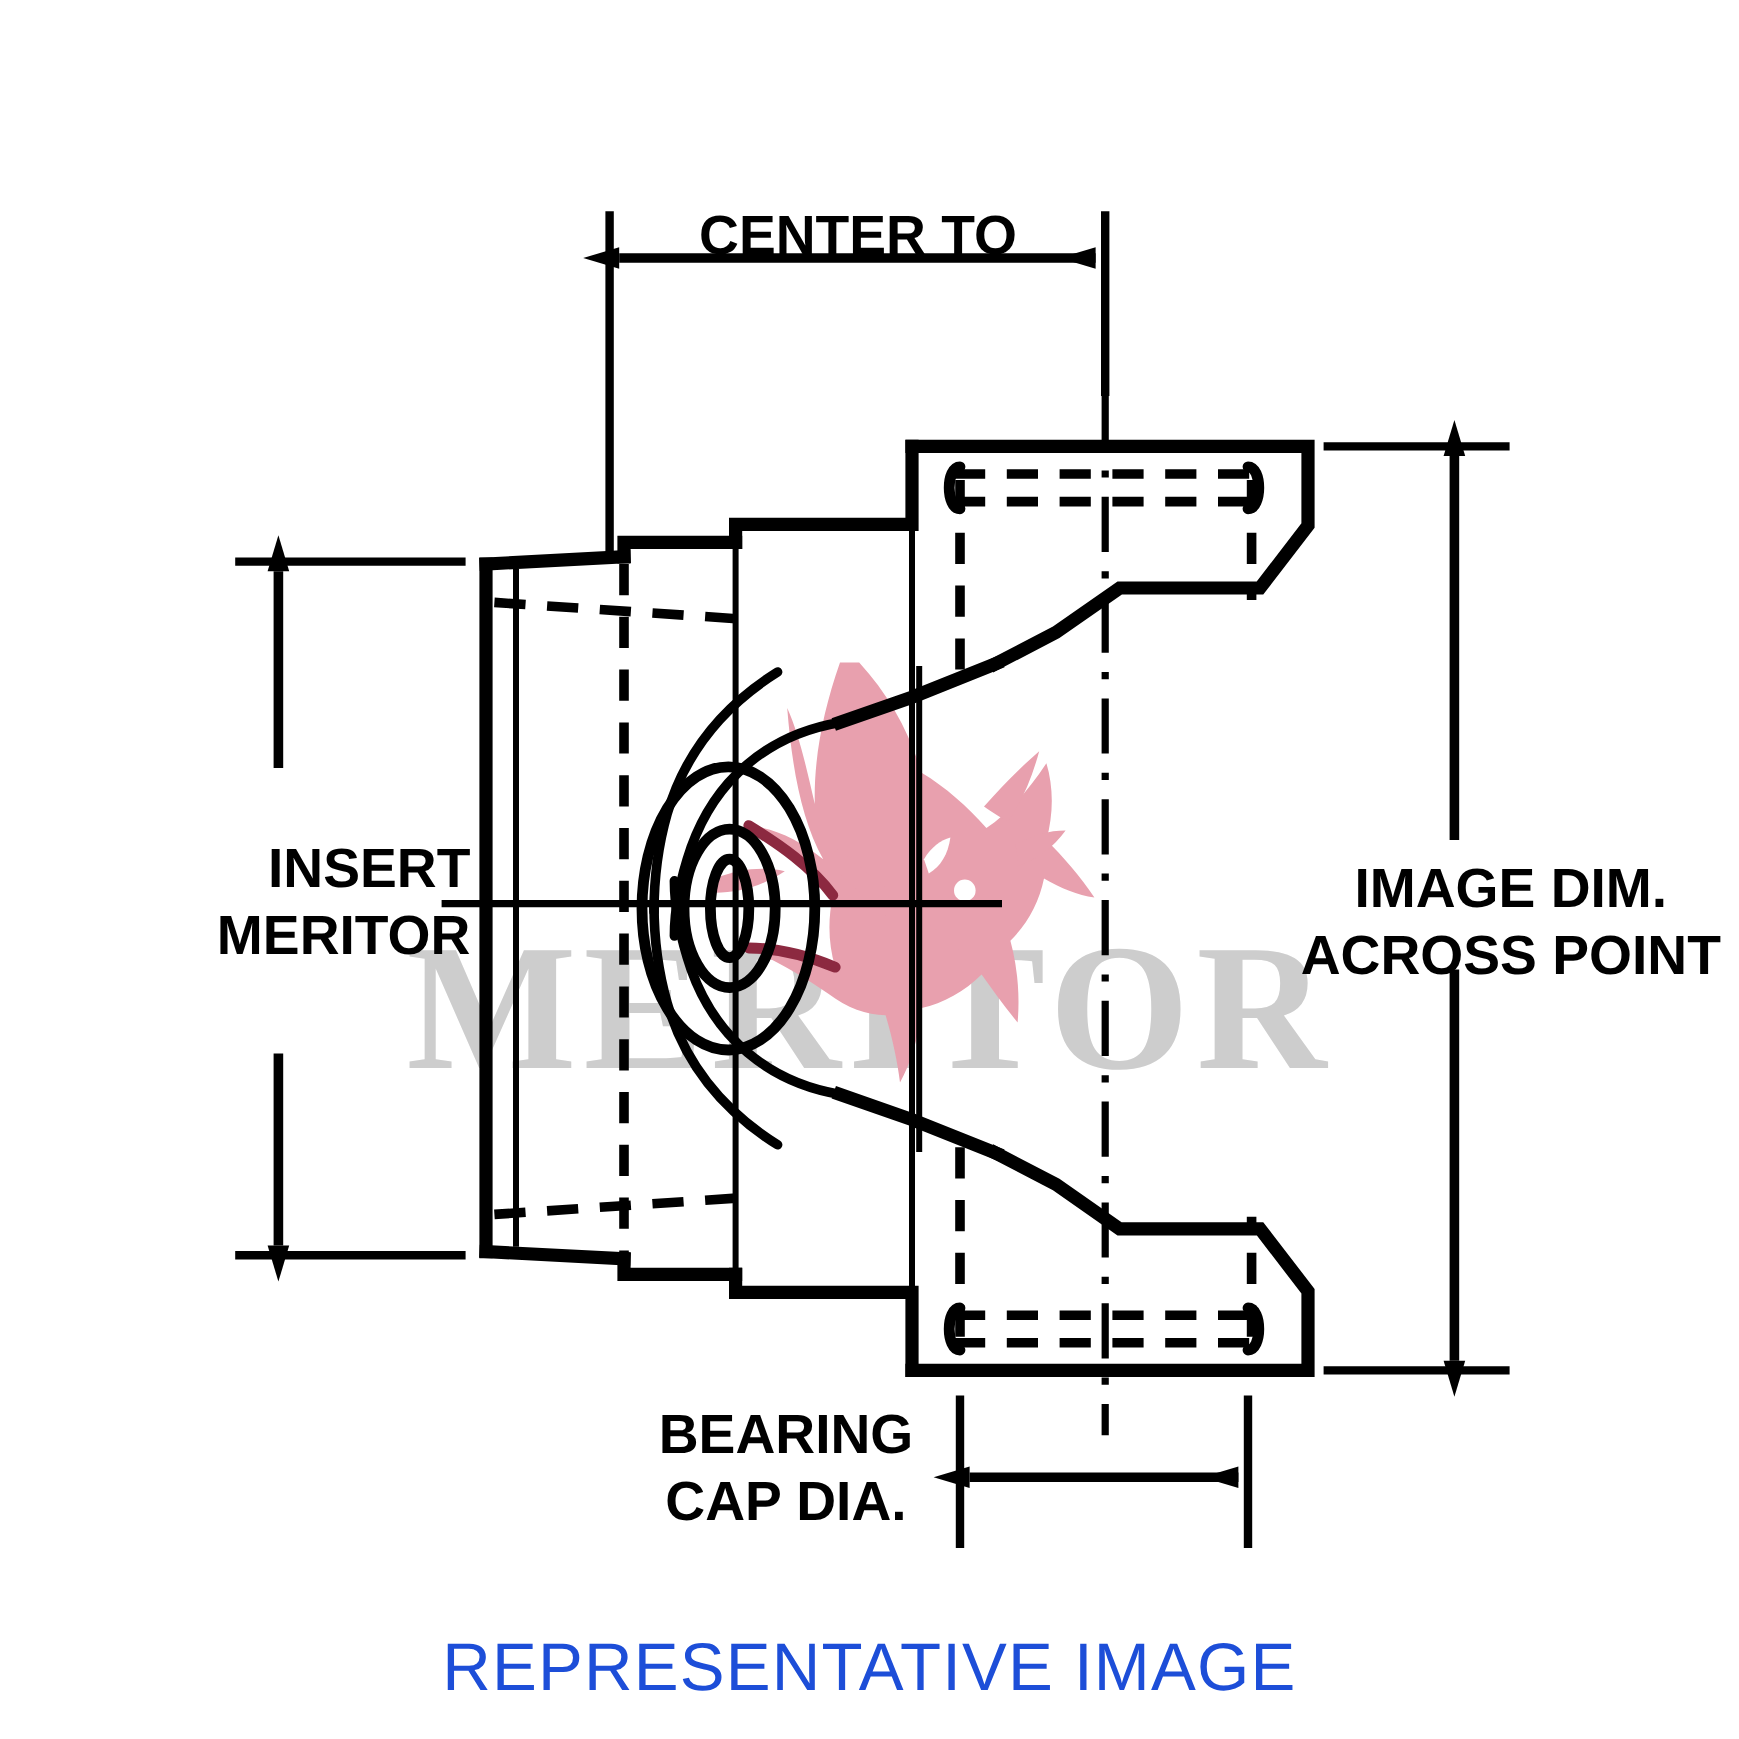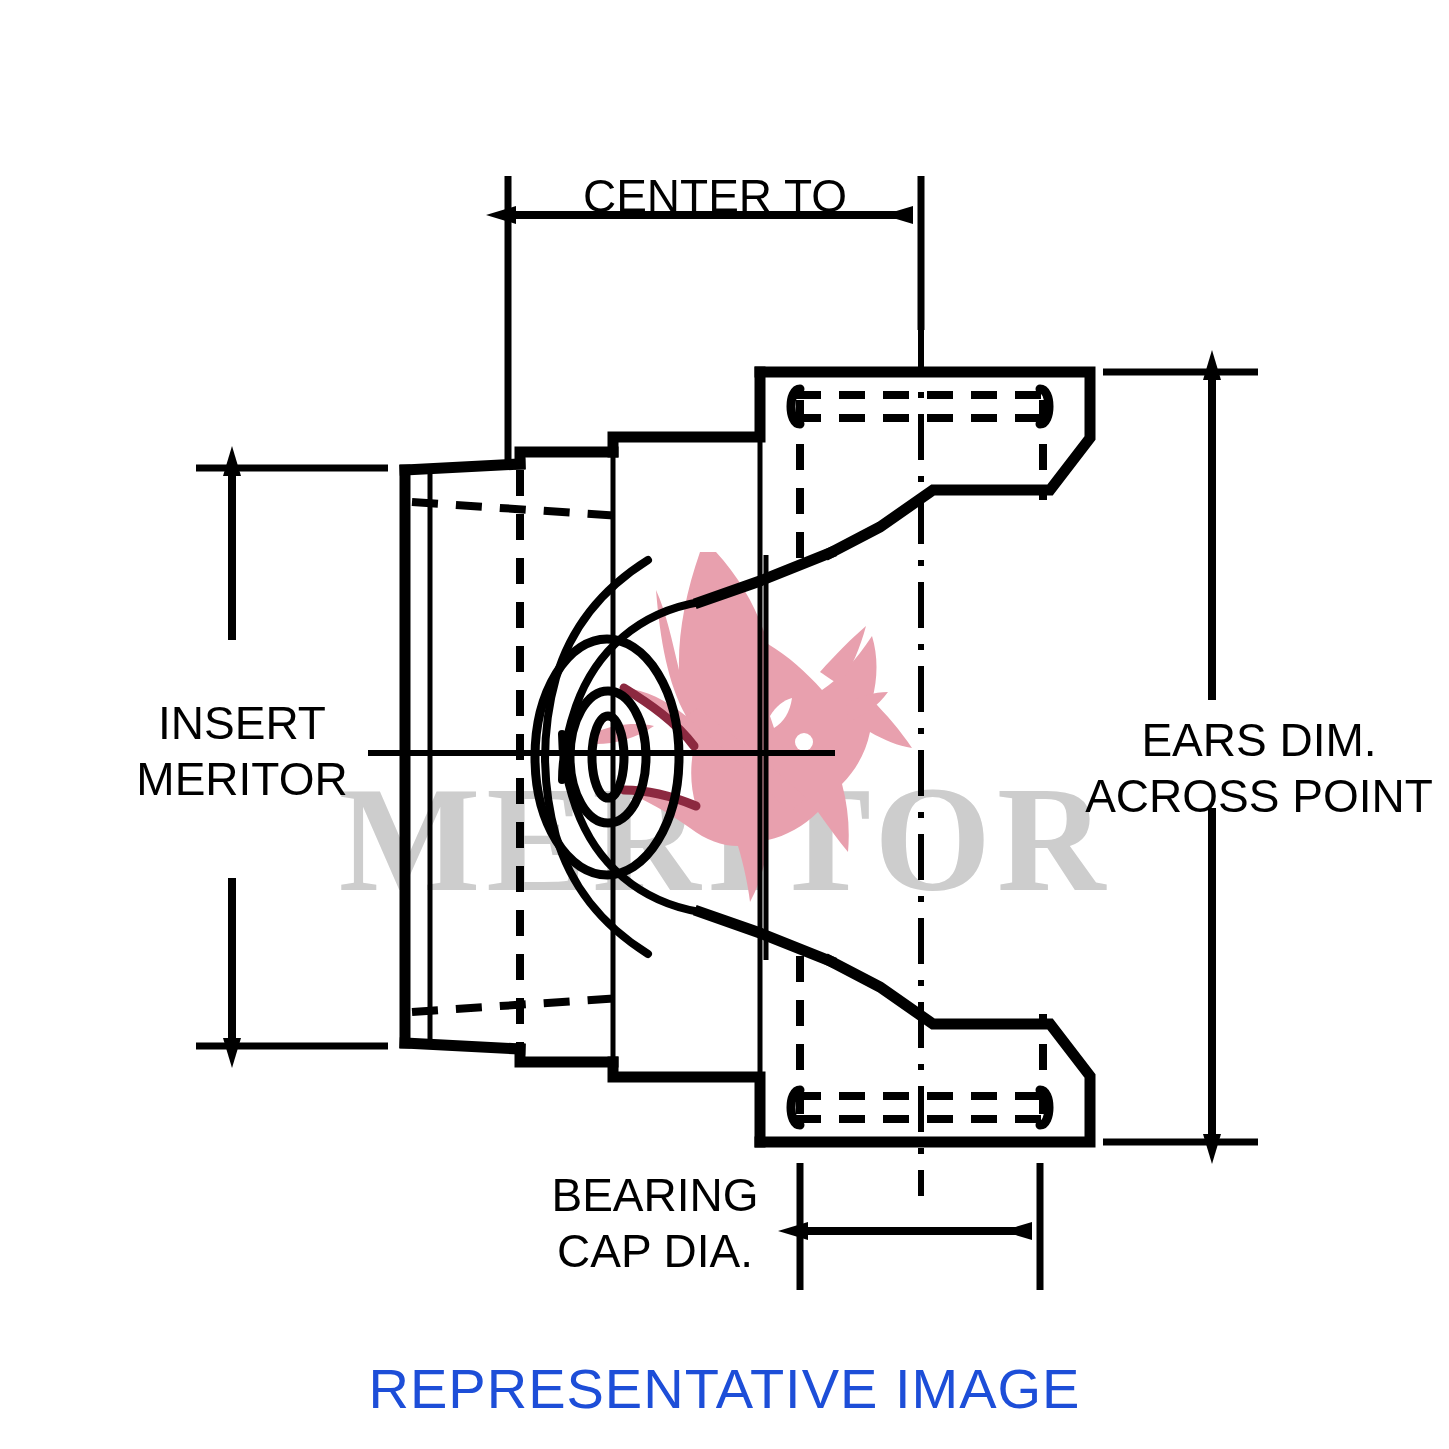--- a/index.html
+++ b/index.html
@@ -23,36 +23,37 @@
     position: absolute;
     left: 0;
     top: 0;
     width: 1449px;
     height: 1449px;
   }
   .dim-label {
     position: absolute;
     color: #000000;
     font-family: "Liberation Sans", sans-serif;
-    font-weight: 400;
+    font-weight: 700;
     font-size: 46px;
     line-height: 56px;
     letter-spacing: 0px;
     white-space: pre;
     text-align: center;
   }
   #label-center-weld {
     left: 525px;
     top: 168px;
     width: 380px;
   }
   #label-insert-dia {
     left: 92px;
     top: 695px;
     width: 300px;
+    text-align: right;
   }
   #label-yoke-dim {
     left: 1074px;
     top: 712px;
     width: 370px;
     text-align: center;
   }
   #label-bearing-cap {
     left: 520px;
     top: 1167px;
@@ -211,19 +212,19 @@
       <path d="M1040,1163 L1040,1290" stroke="#000000" stroke-width="7" fill="none"></path>
       <path d="M808,1231 L1032,1231" stroke="#000000" stroke-width="8" fill="none" marker-start="url(#arrL)" marker-end="url(#arrR)"></path>
     </g>
 
   </svg>
 
   <div class="dim-label" id="label-center-weld"><span>CENTER TO</span><br></div>
 
   <div class="dim-label" id="label-insert-dia"><span>INSERT</span><br><span>MERITOR</span></div>
 
-  <div class="dim-label" id="label-yoke-dim"><span>EARS DIM.</span><br><span>ACROSS POINT</span></div>
+  <div class="dim-label" id="label-yoke-dim"><span>IMAGE DIM.</span><br><span>ACROSS POINT</span></div>
 
   <div class="dim-label" id="label-bearing-cap"><span>BEARING</span><br><span>CAP DIA.</span></div>
 
   <div id="footer-note">REPRESENTATIVE IMAGE</div>
 
 </div>
 
 </body></html>

